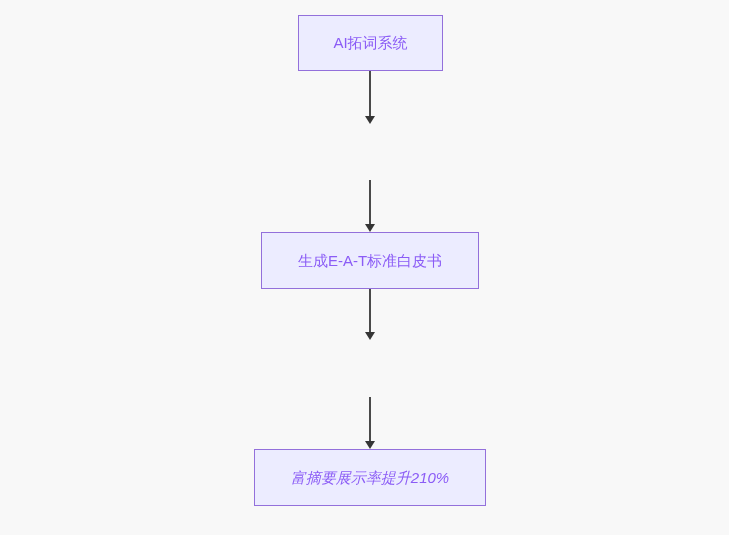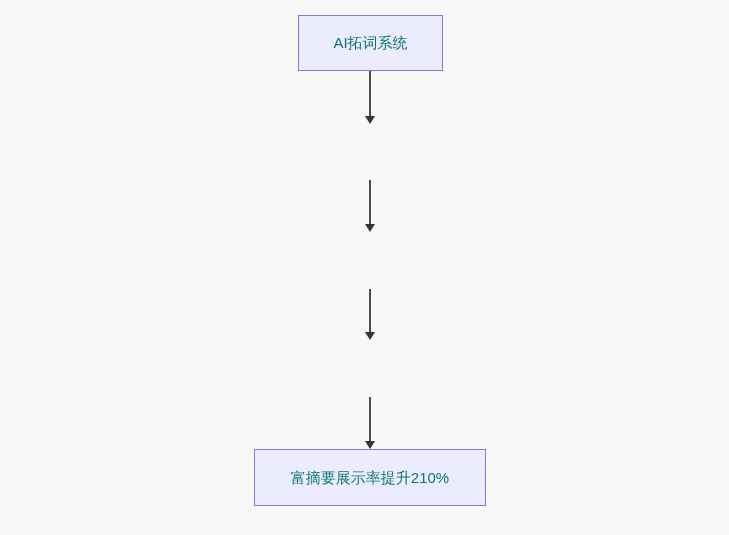--- a/index.html
+++ b/index.html
@@ -17,33 +17,33 @@
     position: relative;
     width: 729px;
     height: 535px;
     background: #f8f8f8;
   }
   .node {
     position: absolute;
     box-sizing: border-box;
     background: #ececff;
     border: 1.5px solid #9370db;
-    color: #0f766e;
+    color: #8b5cf6;
     font-size: 15px;
     display: flex;
     align-items: center;
     justify-content: center;
     text-align: center;
     line-height: 1.2;
   }
   .node-1 { left: 298px; top: 15px;  width: 145px; height: 56px; }
   .node-2 { left: 273px; top: 124px; width: 193px; height: 56px; }
   .node-3 { left: 261px; top: 232px; width: 218px; height: 57px; }
   .node-4 { left: 262px; top: 340px; width: 216px; height: 57px; }
-  .node-5 { left: 254px; top: 449px; width: 232px; height: 57px; }
+  .node-5 { left: 254px; top: 449px; width: 232px; height: 57px; font-style: italic; }
   .edge {
     position: absolute;
     left: 364px;
     width: 12px;
   }
   .edge-1 { top: 71px;  height: 53px; }
   .edge-2 { top: 180px; height: 52px; }
   .edge-3 { top: 289px; height: 51px; }
   .edge-4 { top: 397px; height: 52px; }
   .edge .line {
@@ -78,20 +78,23 @@
     <div class="line"></div>
     <div class="arrowhead"></div>
   </div>
 
 
   <div class="edge edge-2">
     <div class="line"></div>
     <div class="arrowhead"></div>
   </div>
 
+  <div class="node node-3">
+    <span>生成E-A-T标准白皮书</span>
+  </div>
 
   <div class="edge edge-3">
     <div class="line"></div>
     <div class="arrowhead"></div>
   </div>
 
 
   <div class="edge edge-4">
     <div class="line"></div>
     <div class="arrowhead"></div>

